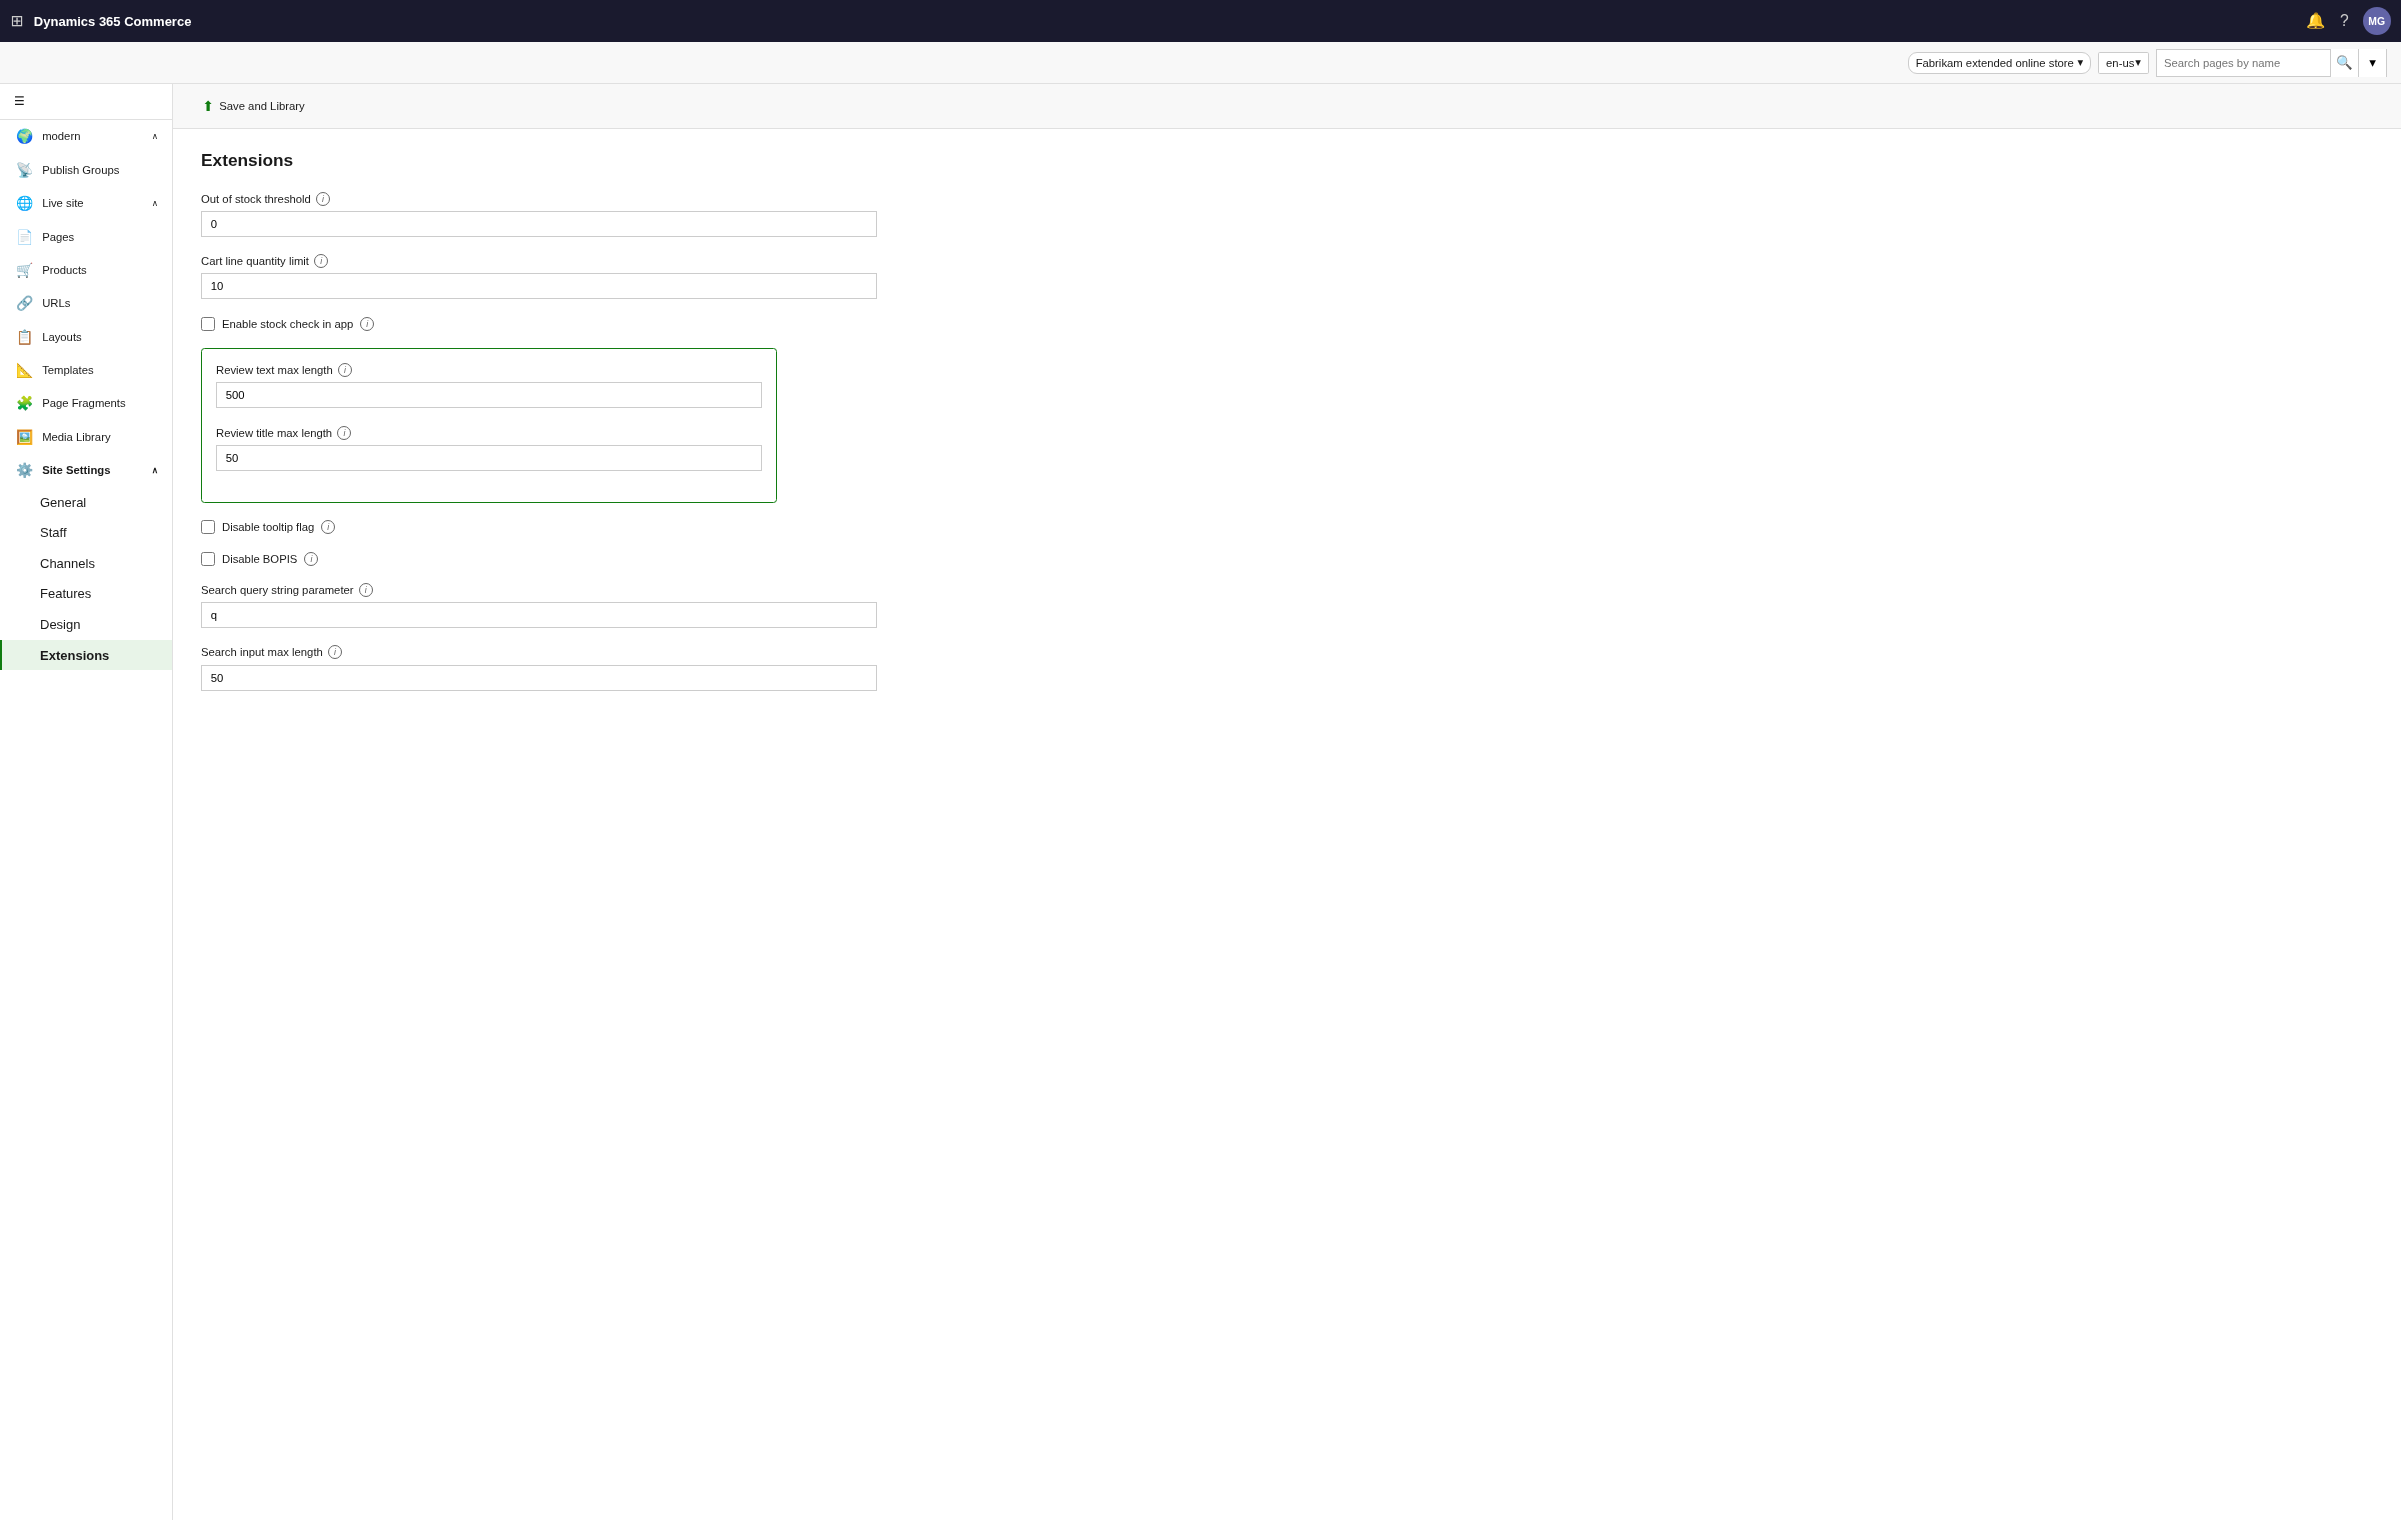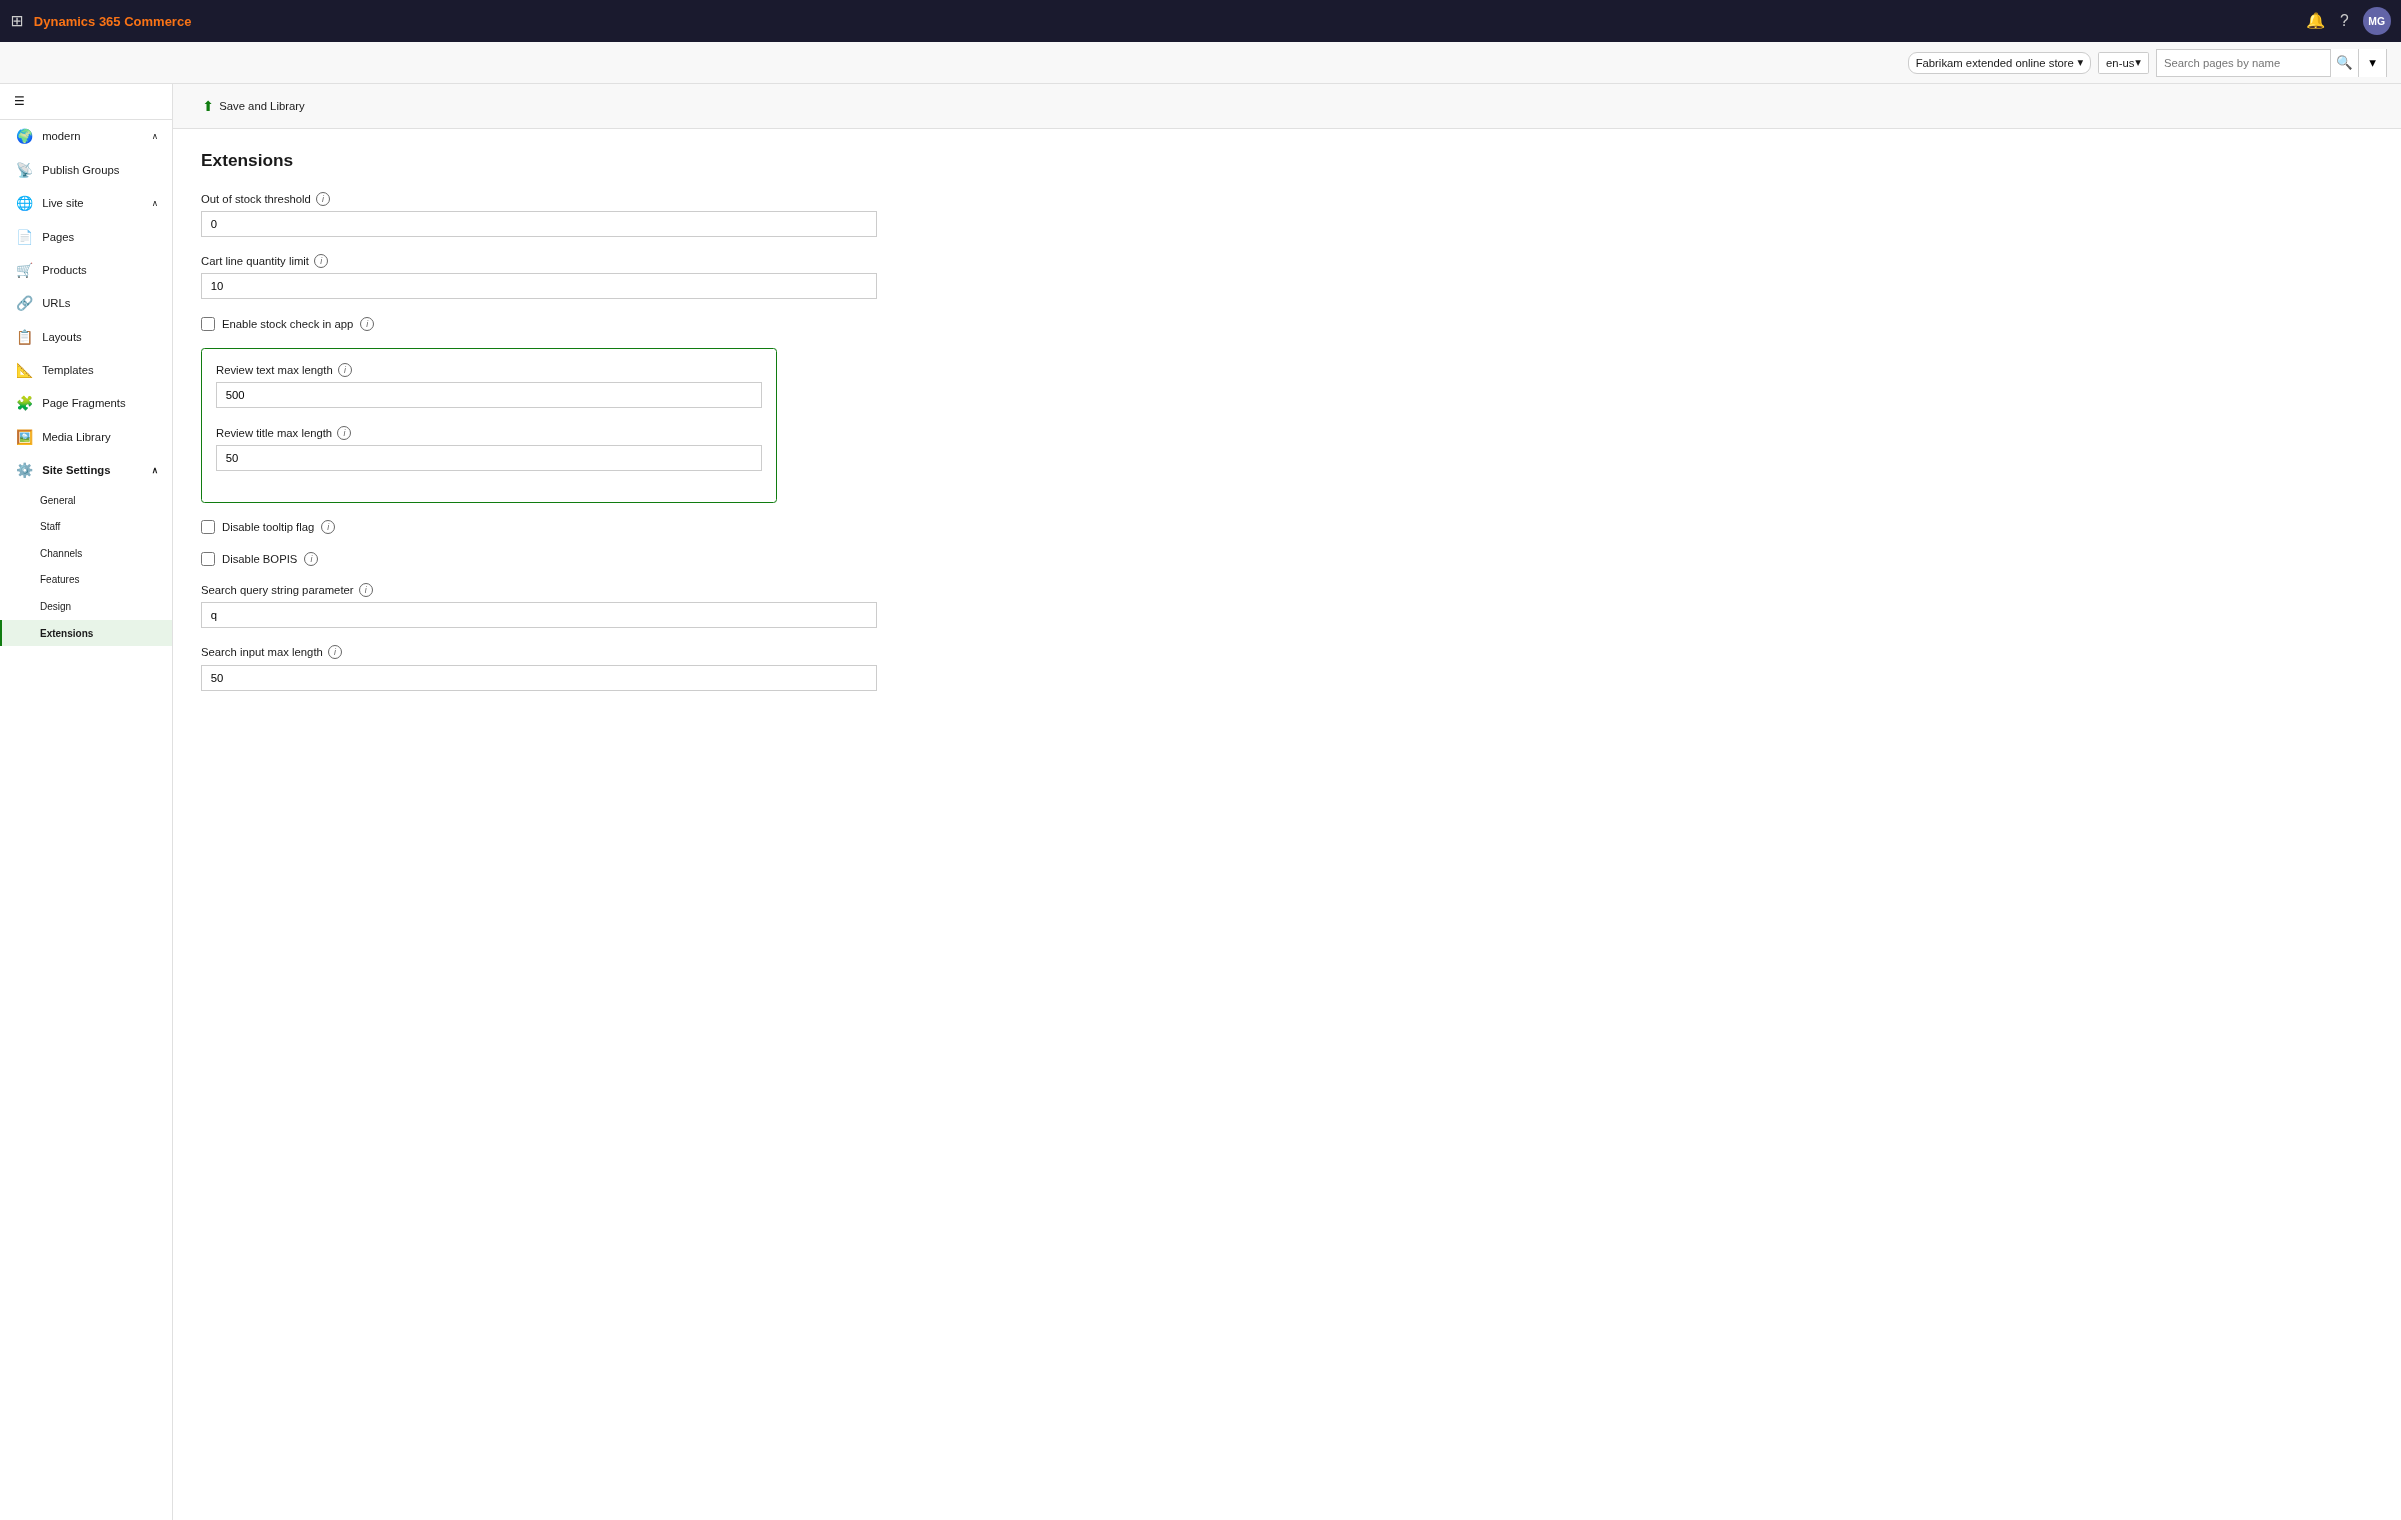--- a/index.html
+++ b/index.html
@@ -10,21 +10,21 @@
       background: #1a1a2e;
       color: white;
       display: flex;
       align-items: center;
       height: 42px;
       padding: 0 10.4px;
       gap: 10.4px;
       flex-shrink: 0;
     }
     .topnav-grid-icon { font-size: 15.6px; color: #ccc; cursor: pointer; }
-    .topnav-title { font-size: 13px; font-weight: 600; color: #f97316; flex: 1; }
+    .topnav-title { font-size: 13px; font-weight: 600; color: #ffffff; flex: 1; }
     .topnav-right { display: flex; align-items: center; gap: 14px; }
     .topnav-icon { color: #ccc; font-size: 15.6px; cursor: pointer; }
     .topnav-avatar {
       width: 28px; height: 28px; border-radius: 50%;
       background: #6264a7; color: white;
       display: flex; align-items: center; justify-content: center;
       font-size: 10.4px; font-weight: 700; cursor: pointer;
     }
 
     
@@ -97,21 +97,21 @@
       color: #1a1a1a;
       border-left: 2.6px solid transparent;
     }
     .sidebar-item .icon { font-size: 14px; color: #555; flex-shrink: 0; }
     .sidebar-item-label { font-size: 11.3px; }
 
     .sidebar-section-item {
       display: flex; align-items: flex-start;
       padding: 7.8px 14px 7.8px 38px;
       cursor: pointer;
-      font-size: 10px;
+      font-size: 13px;
       color: #1a1a1a;
       border-left: 2.6px solid transparent;
     }
     .sidebar-section-item.active {
       background: #e8f4e8;
       border-left: 2.6px solid #107c10;
       font-weight: 700;
     }
 
     .sidebar-parent {

